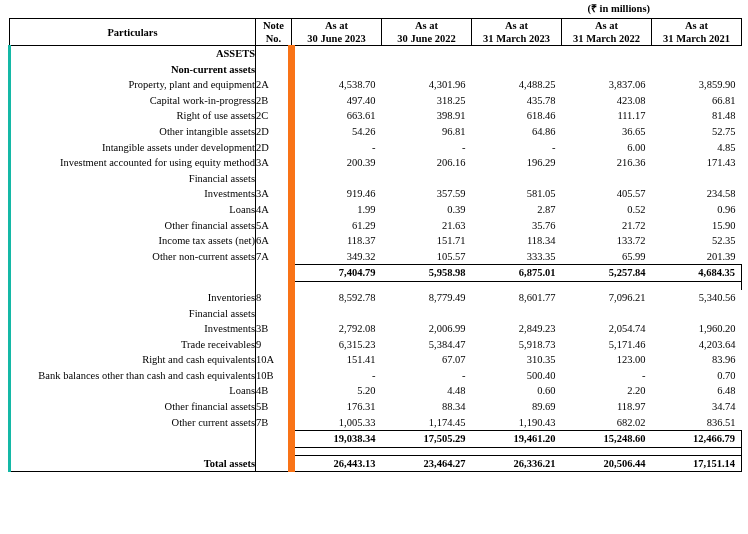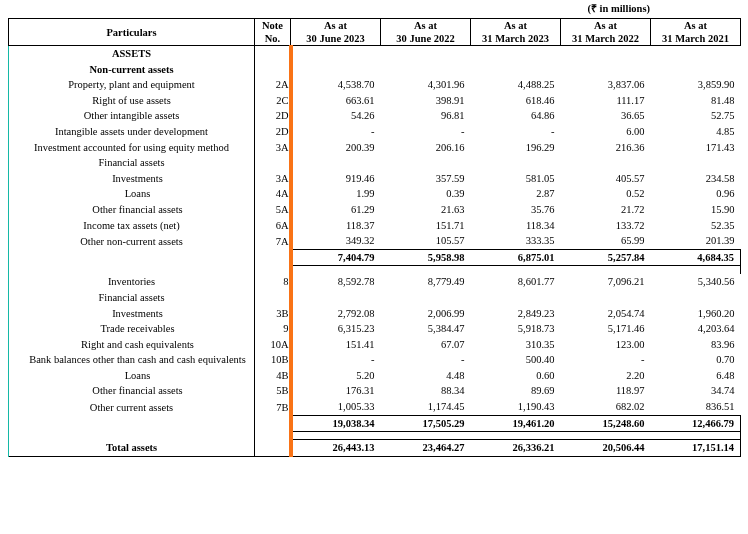--- a/index.html
+++ b/index.html
@@ -58,28 +58,28 @@
 
   tbody td {
     border-left: 1px solid #000;
     border-right: 1px solid #000;
     font-size: 10.5px;
     line-height: 15.6px;
     height: 15.6px;
     padding: 0 4px;
   }
   tbody td.particular {
-    text-align: center;
-    border-left: 1px solid #14b8a6;
+    text-align: right;
+    border-left: 3px solid #14b8a6;
     border-right: 1px solid #000;
     font-family: Liberation Serif, serif;
   }
   tbody td.note {
-    text-align: right;
-    border-right: 4px solid #f97316;
+    text-align: left;
+    border-right: 7px solid #f97316;
   }
   tbody td.num {
     text-align: right;
     border: none;
     padding-right: 6px;
   }
   tbody tr.body-row td.num { border: none; }
 
   
   tbody td.num.first-num { }
@@ -184,20 +184,29 @@
         <tr class="body-row">
           <td class="particular">Property, plant and equipment</td>
           <td class="note">2A</td>
           <td class="num first-num">4,538.70</td>
           <td class="num">4,301.96</td>
           <td class="num">4,488.25</td>
           <td class="num">3,837.06</td>
           <td class="num last-num">3,859.90</td>
         </tr>
         <tr class="body-row">
+          <td class="particular">Capital work-in-progress</td>
+          <td class="note">2B</td>
+          <td class="num first-num">497.40</td>
+          <td class="num">318.25</td>
+          <td class="num">435.78</td>
+          <td class="num">423.08</td>
+          <td class="num last-num">66.81</td>
+        </tr>
+        <tr class="body-row">
           <td class="particular">Right of use assets</td>
           <td class="note">2C</td>
           <td class="num first-num">663.61</td>
           <td class="num">398.91</td>
           <td class="num">618.46</td>
           <td class="num">111.17</td>
           <td class="num last-num">81.48</td>
         </tr>
         <tr class="body-row">
           <td class="particular">Other intangible assets</td>

